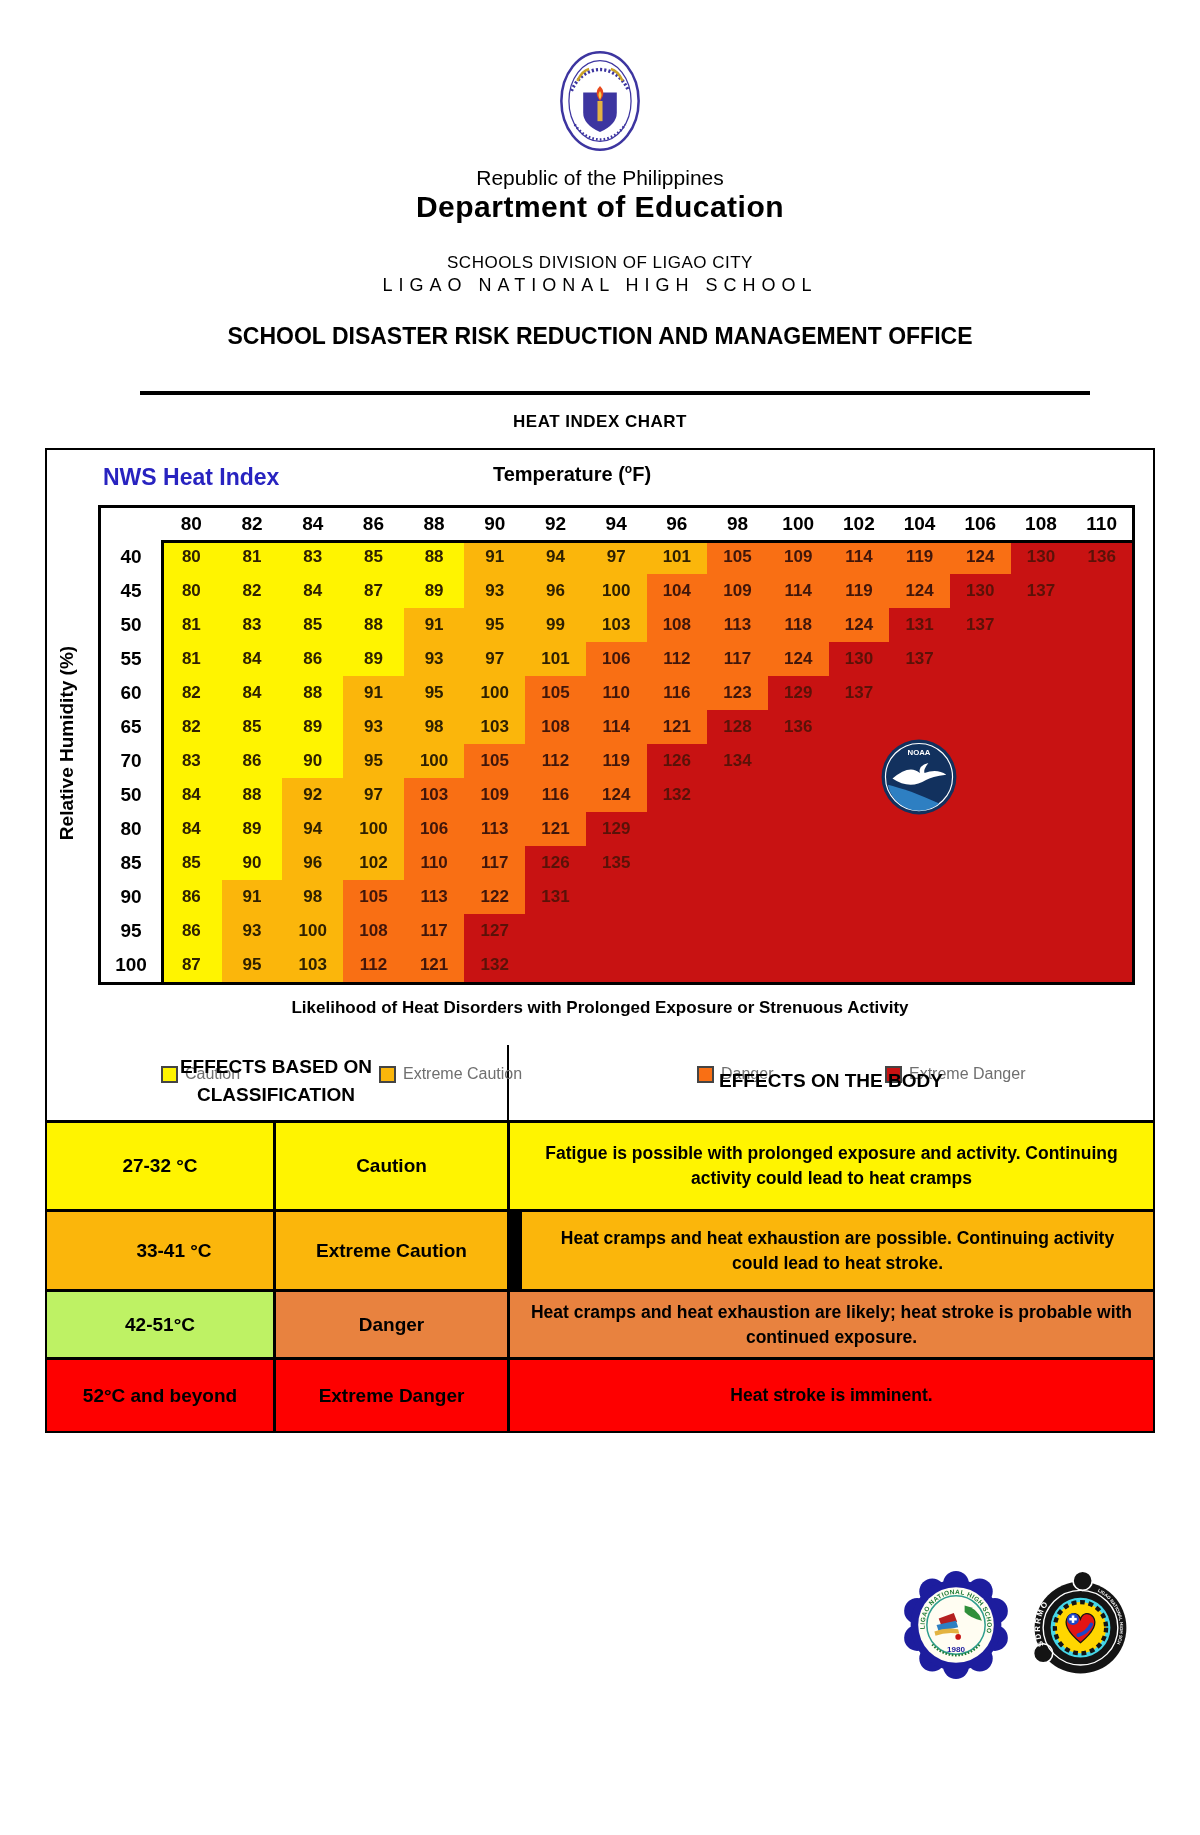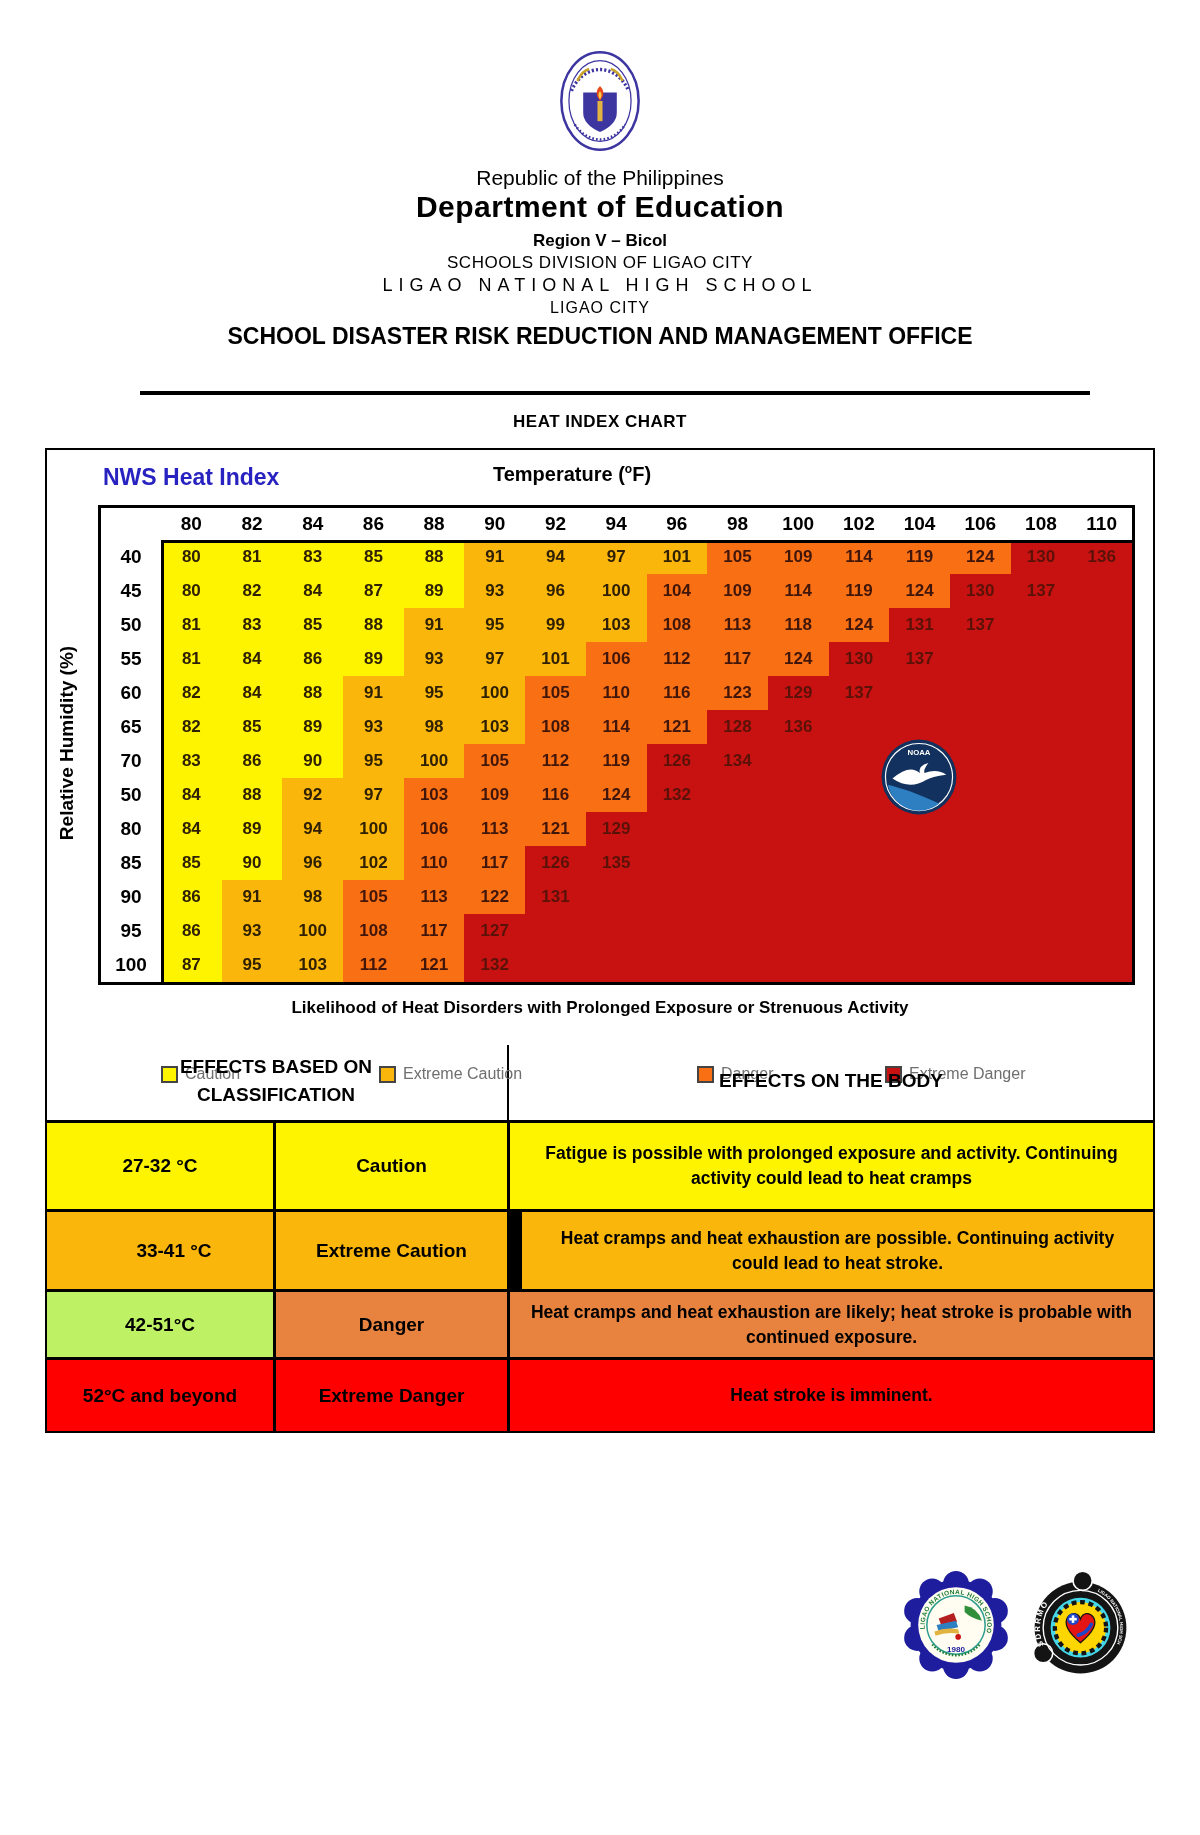--- a/index.html
+++ b/index.html
@@ -86,24 +86,22 @@
     <path d="M20,90 A38,46 0 0,0 80,90" fill="none" stroke="#3d35a0" stroke-width="3" stroke-dasharray="2 2.5"></path>
     <path d="M23,38 q6,-12 14,-14 M77,38 q-6,-12 -14,-14" fill="none" stroke="#c9a227" stroke-width="3"></path>
     <path d="M30,52 h40 v24 q0,14 -20,23 q-20,-9 -20,-23 z" fill="#3d35a0"></path>
     <rect x="47" y="62" width="6" height="24" fill="#e3b341"></rect>
     <path d="M50,44 q6,6 3,13 q-2,4 -3,5 q-1,-1 -3,-5 q-3,-7 3,-13 z" fill="#e8491d"></path>
     <path d="M50,50 q3,4 1,8 l-1,2 l-1,-2 q-2,-4 1,-8 z" fill="#f6d14a"></path>
   </svg>
 
   <div class="ctr h-republic">Republic of the Philippines</div>
   <div class="ctr h-dept">Department of Education</div>
-  <div class="ctr h-region">Region V – Bicol</div>
   <div class="ctr h-division">SCHOOLS DIVISION OF LIGAO CITY</div>
   <div class="ctr h-school">LIGAO NATIONAL HIGH SCHOOL</div>
-  <div class="ctr h-city">LIGAO CITY</div>
   <div class="ctr h-office">
     <div>SCHOOL DISASTER RISK REDUCTION AND MANAGEMENT OFFICE</div>
   </div>
   <div class="h-rule"></div>
   <div class="ctr h-title">HEAT INDEX CHART</div>
 
   <div class="chart-block">
 
     <div class="nws-area">
       <div class="nws-title">NWS Heat Index</div>

